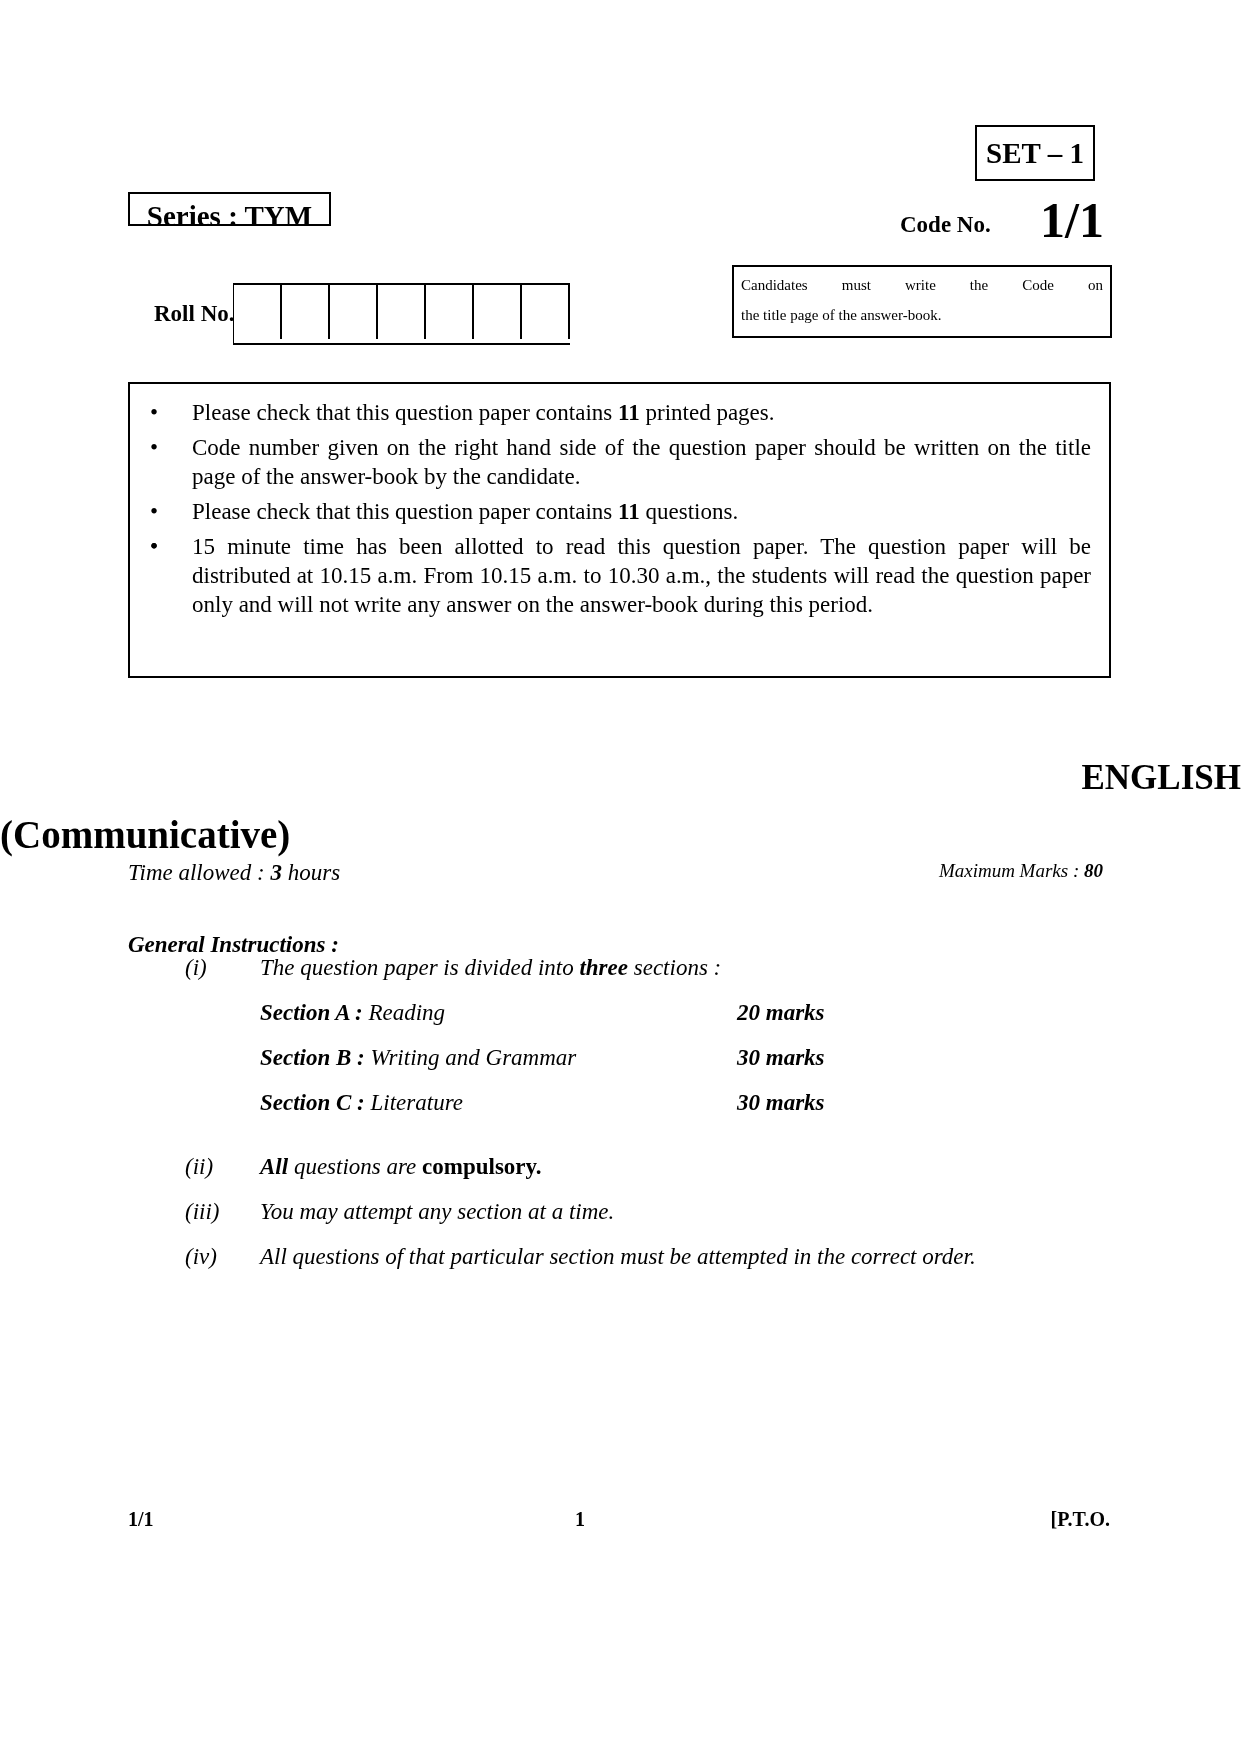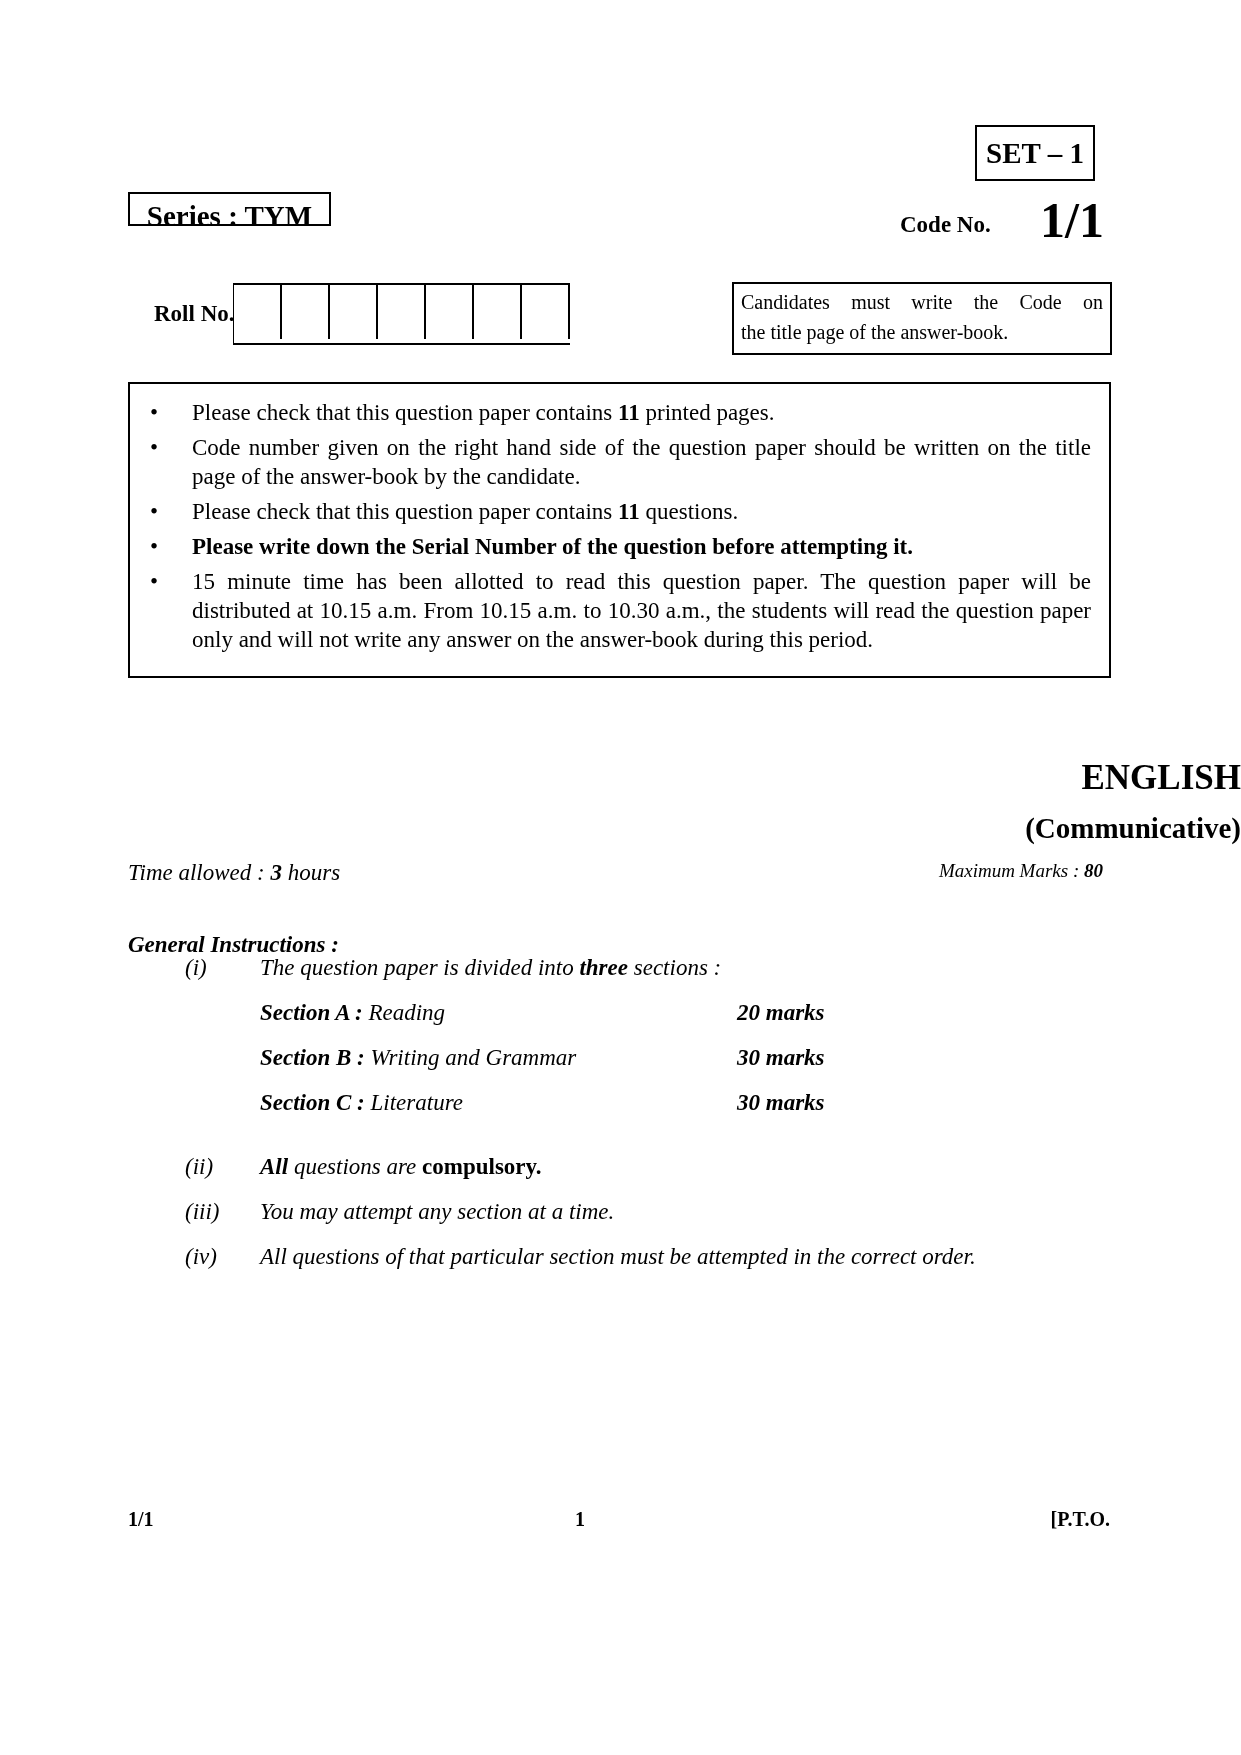--- a/index.html
+++ b/index.html
@@ -10,37 +10,37 @@
   .abs { position: absolute; }
   .box { border: 2px solid #000; box-sizing: border-box; }
 
   #set-box { left: 975px; top: 125px; width: 120px; height: 56px;
     font-size: 29px; font-weight: bold; text-align: center; line-height: 52px; }
   #series-box { left: 128px; top: 192px; width: 203px; height: 34px;
     font-size: 29px; font-weight: bold; text-align: center; line-height: 44px; }
   #code-label { left: 900px; top: 212px; font-size: 23px; font-weight: bold; }
   #code-value { left: 1040px; top: 195px; font-size: 50px; font-weight: bold; line-height: 1; }
   #code-note { left: 732px; top: 265px; width: 380px; height: 73px;
-    font-size: 20px; line-height: 30px; padding: 3px 7px; text-align: justify; text-align-last: justify; margin-top: 17px; }
+    font-size: 15px; line-height: 30px; padding: 3px 7px; text-align: justify; text-align-last: justify; }
   #code-note span { display: block; }
   #code-note span:last-child { text-align-last: left; }
 
   #roll-label { left: 128px; top: 301px; font-size: 23px; font-weight: bold; margin-left: 26px; }
   #roll-grid { left: 233px; top: 283px; height: 58px; display: flex;
     border-top: 2px solid #000; border-bottom: 2px solid #000; border-left: 1px solid #000; }
   .roll-cell { width: 48px; height: 54px; border-right: 2px solid #000; box-sizing: border-box; }
 
   #notes-box { left: 128px; top: 382px; width: 983px; height: 296px; padding: 14px 18px 0 20px; }
   #notes-box ul { margin: 0; padding: 0; list-style: none; }
   #notes-box li { position: relative; padding-left: 42px; font-size: 23px; line-height: 29px;
     margin-bottom: 6px; text-align: justify; }
   #notes-box li .bullet { position: absolute; left: 0; top: 0; }
 
   #title { left: 0; width: 1241px; top: 758px; text-align: right; font-size: 35px; font-weight: bold; }
-  #subtitle { left: 0; width: 1241px; top: 812px; text-align: right; font-size: 29px; font-weight: bold; }
+  #subtitle { left: 0; width: 1241px; top: 812px; text-align: left; font-size: 39px; font-weight: bold; }
   #time-allowed { left: 128px; top: 860px; font-size: 23px; font-style: italic; }
   #max-marks { right: 138px; top: 860px; font-size: 19px; font-style: italic; }
 
   #gi-heading { left: 128px; top: 932px; font-size: 23px; font-style: italic; font-weight: bold; }
   .inst { font-size: 23px; font-style: italic; }
   .inst-num { left: 185px; }
   .inst-text { left: 260px; }
   .sec-name { left: 260px; font-size: 23px; font-style: italic; font-family: Liberation Serif, serif; }
   .sec-marks { left: 737px; font-size: 23px; font-style: italic; font-weight: bold; }
 
@@ -69,21 +69,21 @@
   <div class="roll-cell"></div>
   <div class="roll-cell"></div>
   <div class="roll-cell"></div>
 </div>
 
 <div id="notes-box" class="abs box">
   <ul>
     <li><span class="bullet">•</span><span>Please check that this question paper contains </span><b>11</b><span> printed pages.</span></li>
     <li><span class="bullet">•</span><span>Code number given on the right hand side of the question paper should be written on the title page of the answer-book by the candidate.</span></li>
     <li><span class="bullet">•</span><span>Please check that this question paper contains </span><b>11</b><span> questions.</span></li>
-    <li><span class="bullet">•</span><b>Please write down the Serial Number of the question before attempting it.</b></li>
+    <li><span class="bullet">•</span></li>
     <li><span class="bullet">•</span><span>15 minute time has been allotted to read this question paper. The question paper will be distributed at 10.15 a.m. From 10.15 a.m. to 10.30 a.m., the students will read the question paper only and will not write any answer on the answer-book during this period.</span></li>
   </ul>
 </div>
 
 <div id="title" class="abs">ENGLISH</div>
 <div id="subtitle" class="abs">(Communicative)</div>
 
 <div id="time-allowed" class="abs">
   <span>Time allowed : </span><b>3</b><span> hours</span>
 </div>

